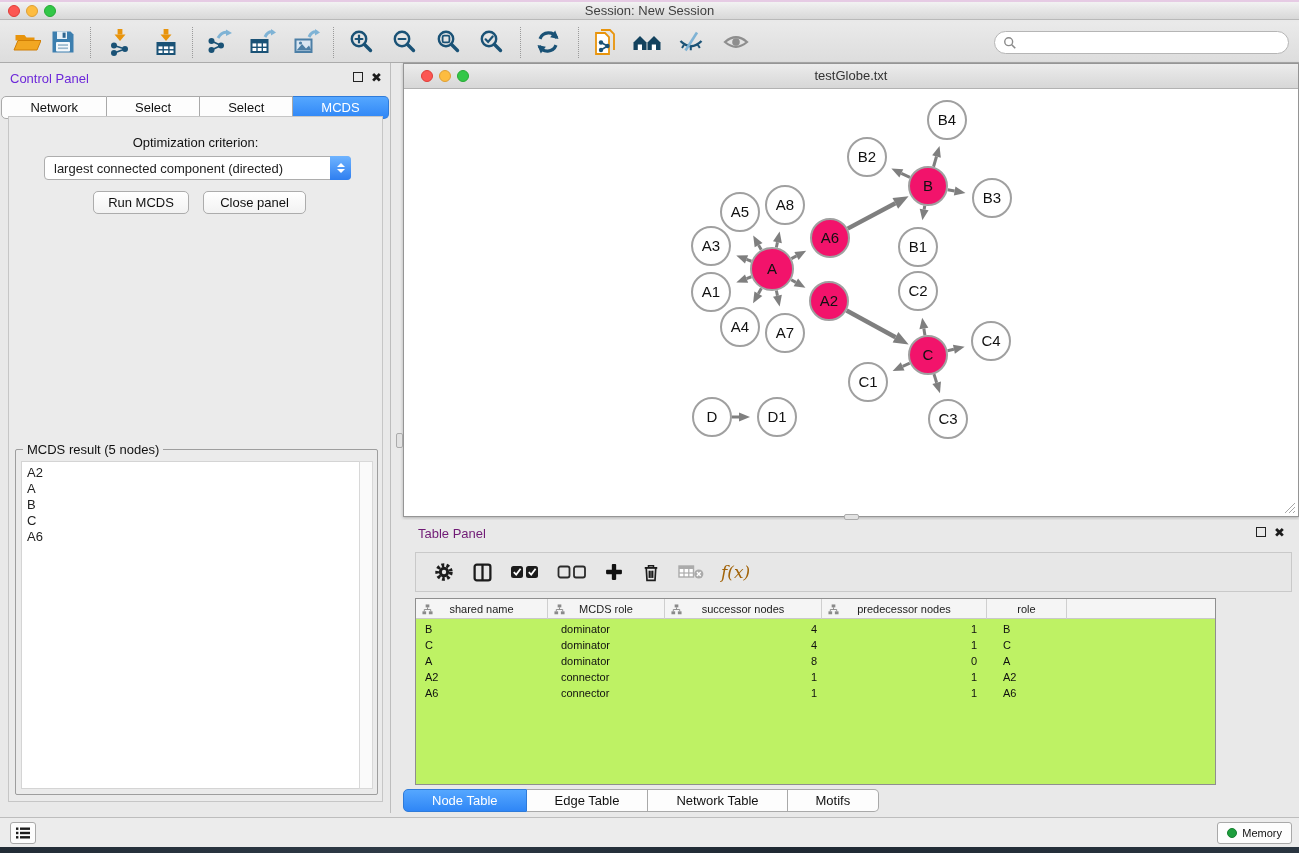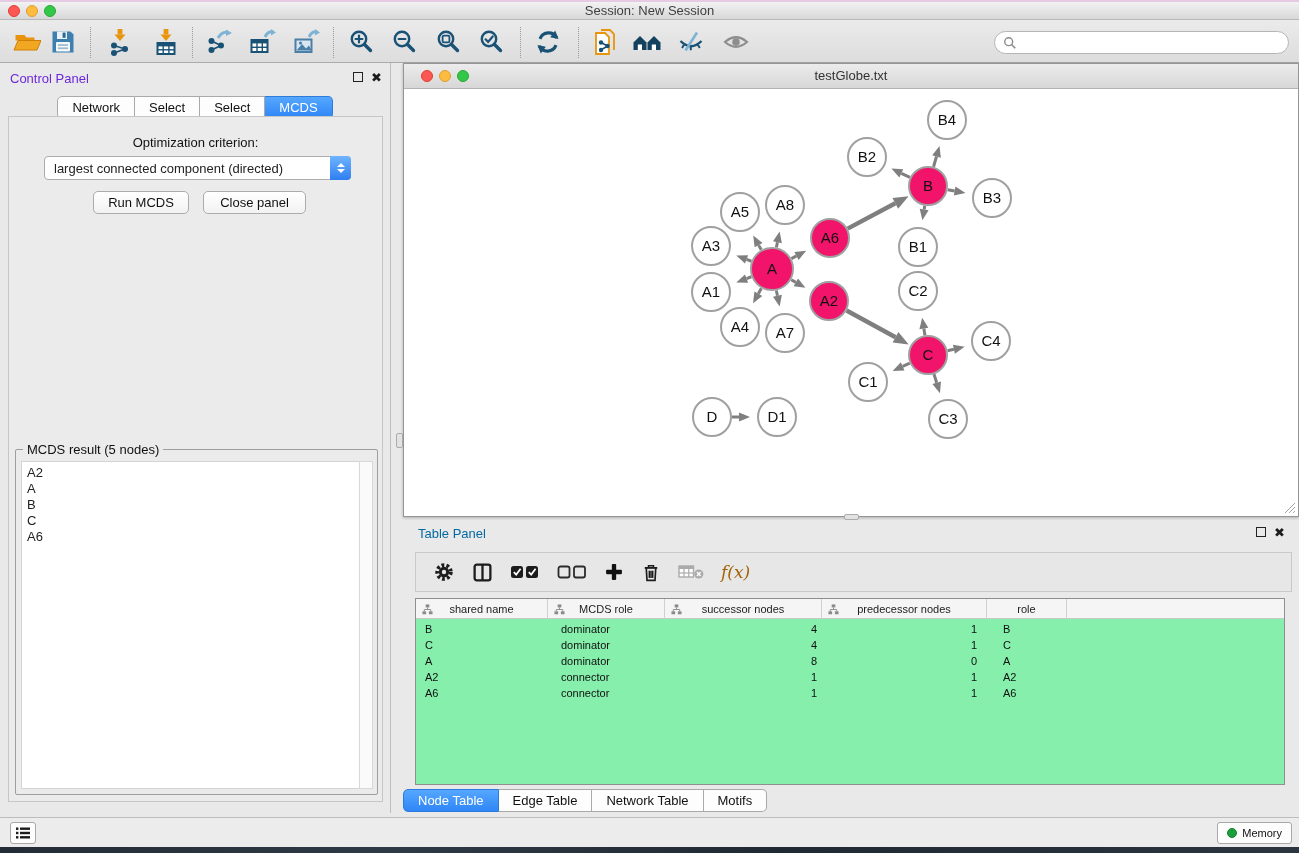--- a/index.html
+++ b/index.html
@@ -23,21 +23,21 @@
   .tbsep { position:absolute; top:5px; height:31px; width:0; border-left:1px dotted #9A9A9A; }
   #search-box { position:absolute; right:10px; top:9px; width:295px; height:23px; background:#fff; border:1px solid #B5B5B5; border-radius:12px; display:flex; align-items:center; padding-left:8px; }
   #search-box svg { width:14px; height:14px; }
 
   
   #control-panel { left:0; top:63px; width:391px; height:750px; background:#E9E9E9; border-right:1px solid #BDBDBD; }
   #cp-header { position:absolute; left:10px; top:8px; font-size:13px; color:#6d28d9; }
   .win-btns { position:absolute; right:8px; top:7px; font-size:13px; color:#1C1C1C; display:flex; gap:8px; }
   .win-btns span { cursor:default; }
   #cp-tabs { position:absolute; left:0; right:0; top:33px; display:flex; justify-content:center; }
-  .seg { border:1px solid #A9A9A9; border-left:none; background:#FDFDFD; font-size:13px; color:#111; padding:3px 14px; line-height:15px; cursor:default; }
+  .seg { border:1px solid #A9A9A9; border-left:none; background:#FDFDFD; font-size:13px; color:#111; padding:3px 28px; line-height:15px; cursor:default; }
   .seg:first-child { border-left:1px solid #A9A9A9; border-radius:5px 0 0 5px; }
   .seg:last-child { border-radius:0 5px 5px 0; }
   .seg.selected { background:linear-gradient(#55A7FF,#2F86F6); border-color:#2F7BD9; color:#fff; }
   #cp-content { position:absolute; left:8px; top:53px; width:375px; height:686px; border:1px solid #C6C6C6; background:#EBEBEB; }
   #opt-label { position:absolute; left:0; right:0; top:18px; text-align:center; font-size:13px; color:#111; }
   #criterion { position:absolute; left:35px; top:39px; width:307px; height:24px; background:#fff; border:1px solid #ADADAD; border-radius:4px; font-size:13px; display:flex; align-items:center; padding-left:9px; }
   #criterion .stepper { position:absolute; right:-1px; top:-1px; width:21px; height:24px; border-radius:0 4px 4px 0; background:linear-gradient(#6FB4FF,#2E7EF0); display:flex; flex-direction:column; align-items:center; justify-content:center; gap:2px; }
   .chev { width:0; height:0; border-left:4px solid transparent; border-right:4px solid transparent; }
   .chev.up { border-bottom:4px solid #fff; }
   .chev.down { border-top:4px solid #fff; }
@@ -55,25 +55,25 @@
   #net-titlebar .title { width:100%; text-align:center; font-size:13px; color:#333; line-height:24px; }
   #net-titlebar .tl { top:6px; }
   #net-titlebar .tl.red { left:17px; } #net-titlebar .tl.yellow { left:35px; } #net-titlebar .tl.green { left:53px; }
   #graph { position:absolute; left:0; top:25px; width:894px; height:427px; }
   #resize-grip { position:absolute; right:2px; bottom:2px; width:14px; height:14px; }
   .splitter-v { left:396px; top:433px; width:7px; height:15px; background:#E2E2E2; border:1px solid #ABABAB; border-radius:2px; }
   .splitter-h { left:844px; top:514px; width:15px; height:6px; background:#E2E2E2; border:1px solid #ABABAB; border-radius:2px; }
 
   
   #table-panel { left:403px; top:520px; width:896px; height:293px; background:#E9E9E9; }
-  #tp-header { position:absolute; left:15px; top:6px; font-size:13px; color:#0369a1; }
+  #tp-header { position:absolute; left:15px; top:6px; font-size:13px; color:#701a75; }
   #tp-toolbar { position:absolute; left:12px; top:32px; width:877px; height:40px; background:#E7E7E7; border:1px solid #C9C9C9; display:flex; align-items:center; }
   .tpicon { margin-left:17px; display:flex; align-items:center; cursor:default; }
   #fx-label { font-family:"DejaVu Serif", serif; font-style:italic; font-size:17px; color:#a16207; margin-left:16px; }
-  #node-table { position:absolute; left:12px; top:78px; width:870px; height:187px; background:#86efac; border:1px solid #8F8F8F; overflow:hidden;padding-left:25px; }
+  #node-table { position:absolute; left:12px; top:78px; width:801px; height:187px; background:#bef264; border:1px solid #8F8F8F; overflow:hidden;padding-left:25px; }
   #thead { position:absolute; left:0; top:0; right:0; height:20px; background:#F5F5F5; border-bottom:1px solid #C9C9C9; }
   .th { position:absolute; top:0; height:20px; border-right:1px solid #CFCFCF; display:flex; align-items:center; justify-content:center; font-size:11px; color:#1C1C1C; gap:4px; }
   .th .mini-tree { position:absolute; left:6px; top:5px; }
   .cell { position:absolute; height:16px; font-size:11px; color:#101010; line-height:16px; white-space:nowrap; }
   #tp-tabs { position:absolute; left:0; right:0; top:269px; display:flex; }
 
   
   #status-bar { left:0; top:817px; width:1299px; height:30px; background:#ECECEC; border-top:1px solid #BDBDBD; }
   #panelctl-btn { position:absolute; left:10px; top:4px; width:26px; height:22px; background:#FDFDFD; border:1px solid #A9A9A9; border-radius:3px; display:flex; align-items:center; justify-content:center; }
   #memory-btn { position:absolute; right:7px; top:4px; height:22px; background:#FDFDFD; border:1px solid #A9A9A9; border-radius:3px; display:flex; align-items:center; padding:0 9px; gap:5px; font-size:11px; color:#111; }

